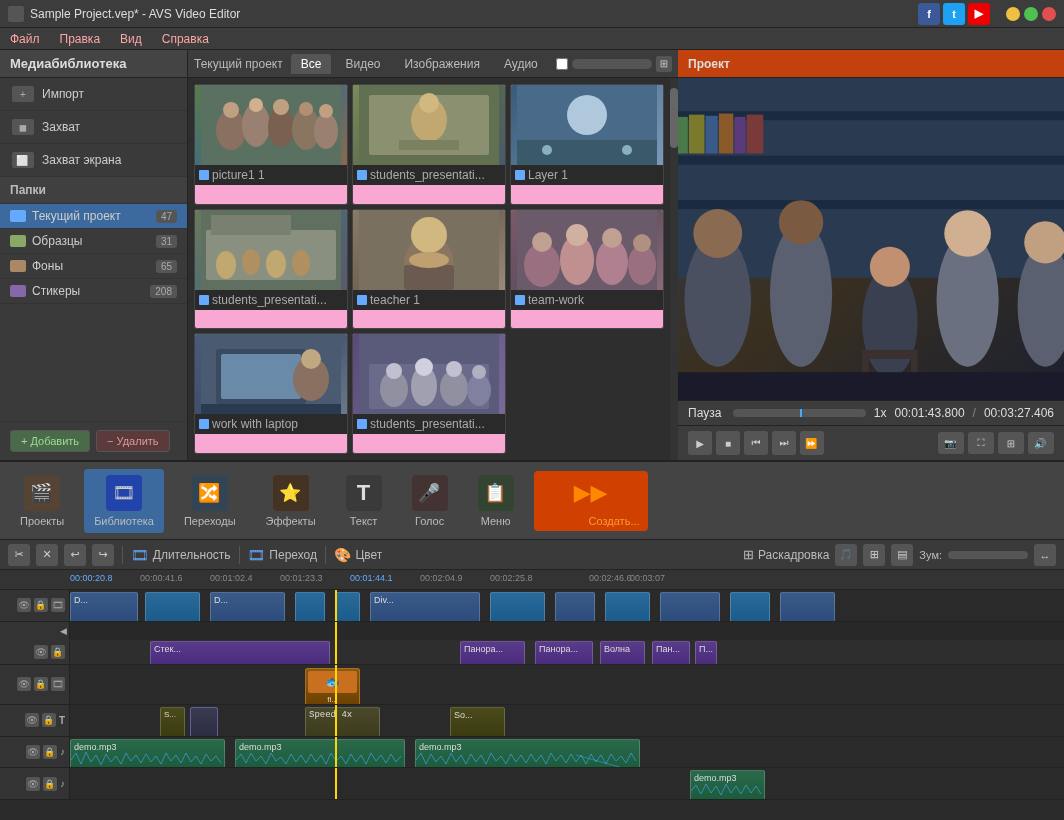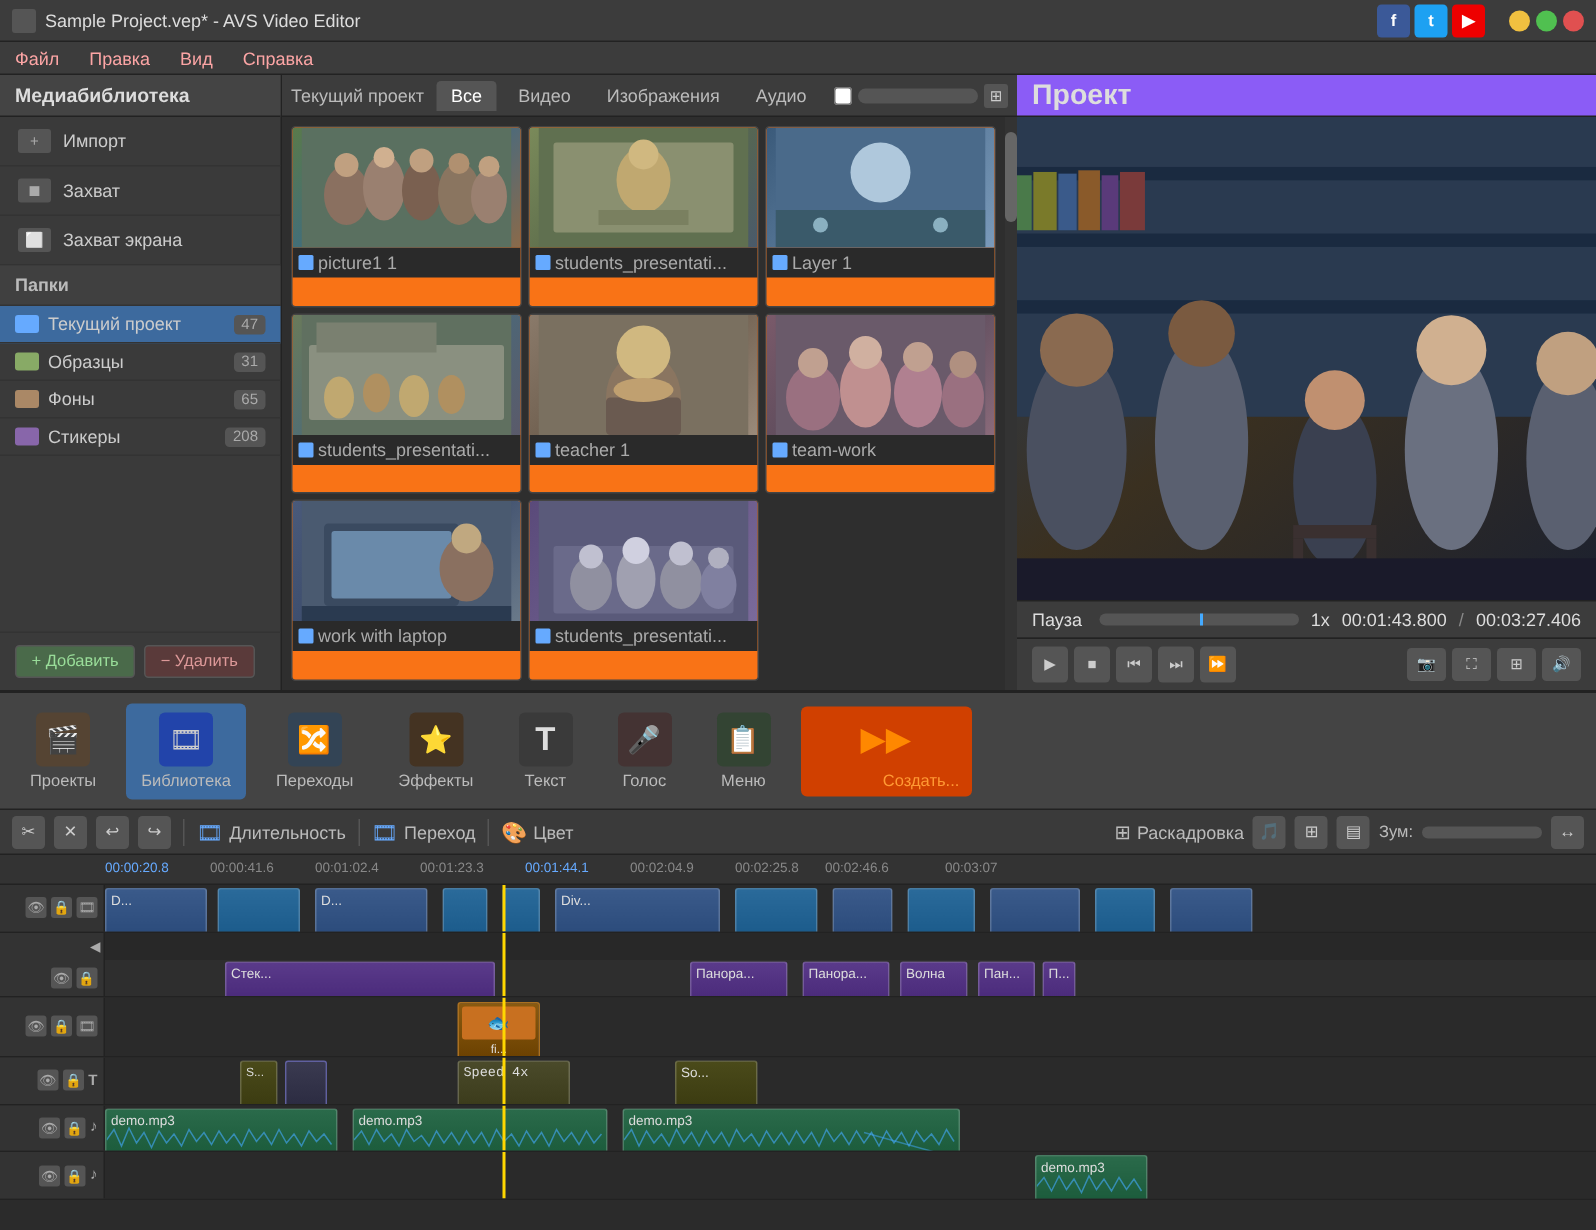--- a/index.html
+++ b/index.html
@@ -141,21 +141,21 @@
       gap: 4px;
       padding: 6px;
       overflow-y: auto;
       flex: 1;
     }
     .media-grid::-webkit-scrollbar { width: 8px; }
     .media-grid::-webkit-scrollbar-track { background: #333; }
     .media-grid::-webkit-scrollbar-thumb { background: #666; border-radius: 4px; }
 
     .media-thumb {
-      background: #f97316;
+      background: #f9a8d4;
       border: 1px solid #444;
       border-radius: 3px;
       cursor: pointer;
       overflow: hidden;
     }
     .media-thumb-img {
       width: 100%;
       height: 80px;
       background: #555;
       display: flex;
@@ -182,26 +182,26 @@
 
     
     .preview-area {
       flex: 1;
       background: #1a1a1a;
       display: flex;
       flex-direction: column;
       height: 410px;
     }
     .preview-title {
-      background: #8b5cf6;
+      background: #c2410c;
       height: 28px;
       display: flex;
       align-items: center;
       padding: 0 10px;
-      font-size: 19px;
+      font-size: 12px;
       color: #ddd;
       font-weight: bold;
       border-bottom: 1px solid #222;
     }
     .preview-video {
       flex: 1;
       background: #000;
       display: flex;
       align-items: center;
       justify-content: center;
@@ -780,21 +780,21 @@
 
   <div class="timeline-ruler">
     <div style="position:absolute;left:70px;right:0;display:flex;height:100%;">
       <div style="position:absolute;left:0;color:#6af;font-size:9px;top:3px;">00:00:20.8</div>
       <div style="position:absolute;left:70px;color:#888;font-size:9px;top:3px;">00:00:41.6</div>
       <div style="position:absolute;left:140px;color:#888;font-size:9px;top:3px;">00:01:02.4</div>
       <div style="position:absolute;left:210px;color:#888;font-size:9px;top:3px;">00:01:23.3</div>
       <div style="position:absolute;left:280px;color:#6af;font-size:9px;top:3px;">00:01:44.1</div>
       <div style="position:absolute;left:350px;color:#888;font-size:9px;top:3px;">00:02:04.9</div>
       <div style="position:absolute;left:420px;color:#888;font-size:9px;top:3px;">00:02:25.8</div>
-      <div style="position:absolute;left:480px;color:#888;font-size:9px;top:3px;">00:02:46.6</div>
+      <div style="position:absolute;left:519px;color:#888;font-size:9px;top:3px;">00:02:46.6</div>
       <div style="position:absolute;left:560px;color:#888;font-size:9px;top:3px;">00:03:07</div>
     </div>
   </div>
 
   <div style="display:flex; flex-direction:column; flex:1; overflow-y:auto;">
 
     <div class="track-row">
       <div class="track-header">
         <div class="track-ctrl">👁</div>
         <div class="track-ctrl">🔒</div>

